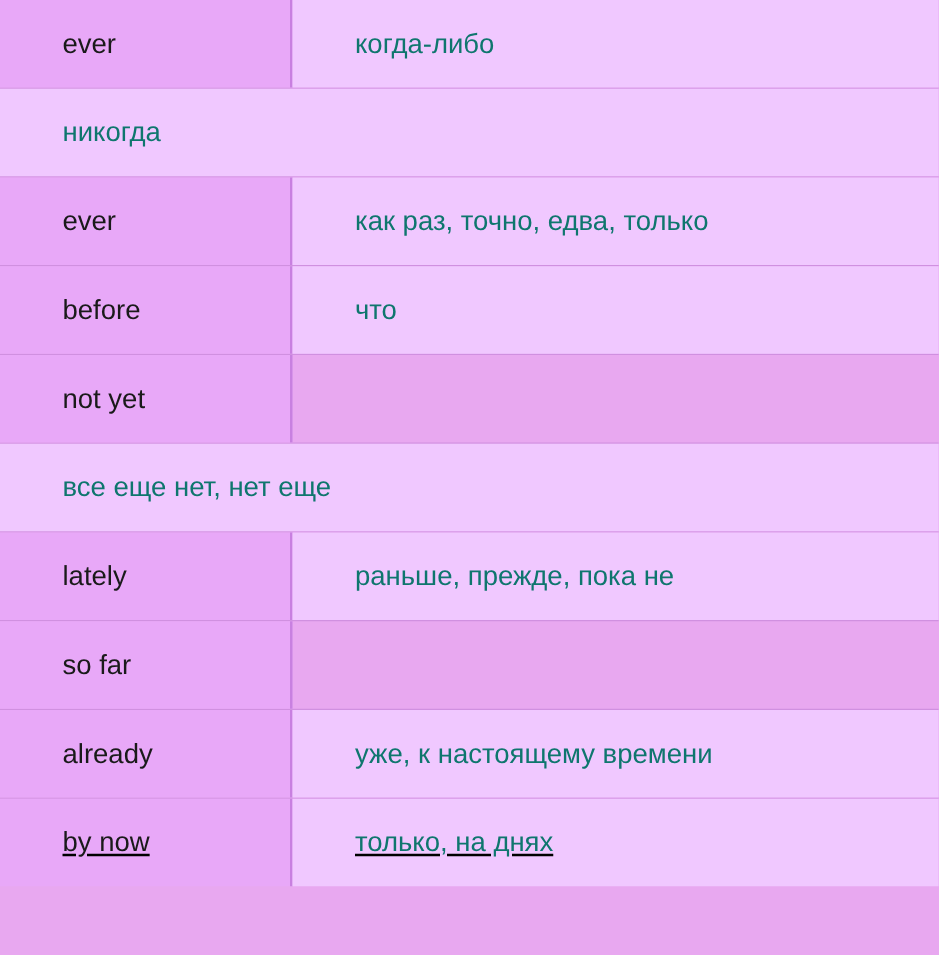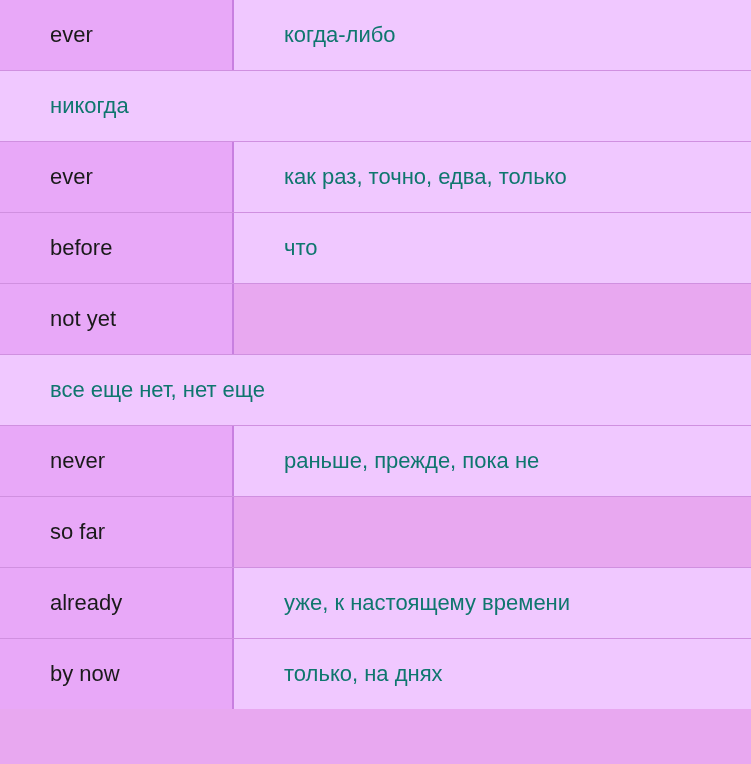--- a/index.html
+++ b/index.html
@@ -21,20 +21,21 @@
     }
 
     .table-row {
       display: flex;
       width: 100%;
       border-bottom: 1px solid #d090e0;
     }
 
     .table-row:last-child {
       border-bottom: none;
+      text-decoration: underline;
     }
 
     .cell-left {
       width: 234px;
       min-width: 234px;
       background-color: #e8a8f8;
       padding: 22px 20px 22px 50px;
       font-size: 22px;
       font-weight: 400;
       color: #1a1a1a;
@@ -73,21 +74,21 @@
       <div class="cell-left">before</div>
       <div class="cell-right">что</div>
     </div>
     <div class="table-row">
       <div class="cell-left">not yet</div>
     </div>
     <div class="table-row">
       <div class="cell-right">все еще нет, нет еще</div>
     </div>
     <div class="table-row">
-      <div class="cell-left">never</div>
+      <div class="cell-left">lately</div>
       <div class="cell-right">раньше, прежде, пока не</div>
     </div>
     <div class="table-row">
       <div class="cell-left">so far</div>
     </div>
     <div class="table-row">
       <div class="cell-left">already</div>
       <div class="cell-right">уже, к настоящему времени</div>
     </div>
     <div class="table-row">

